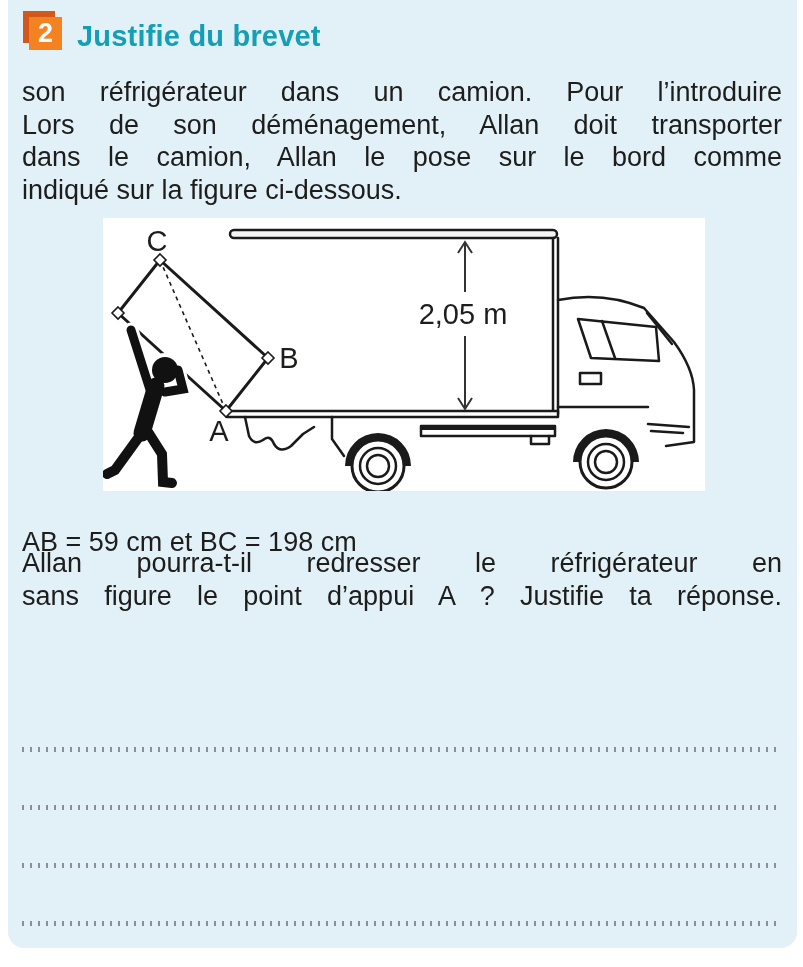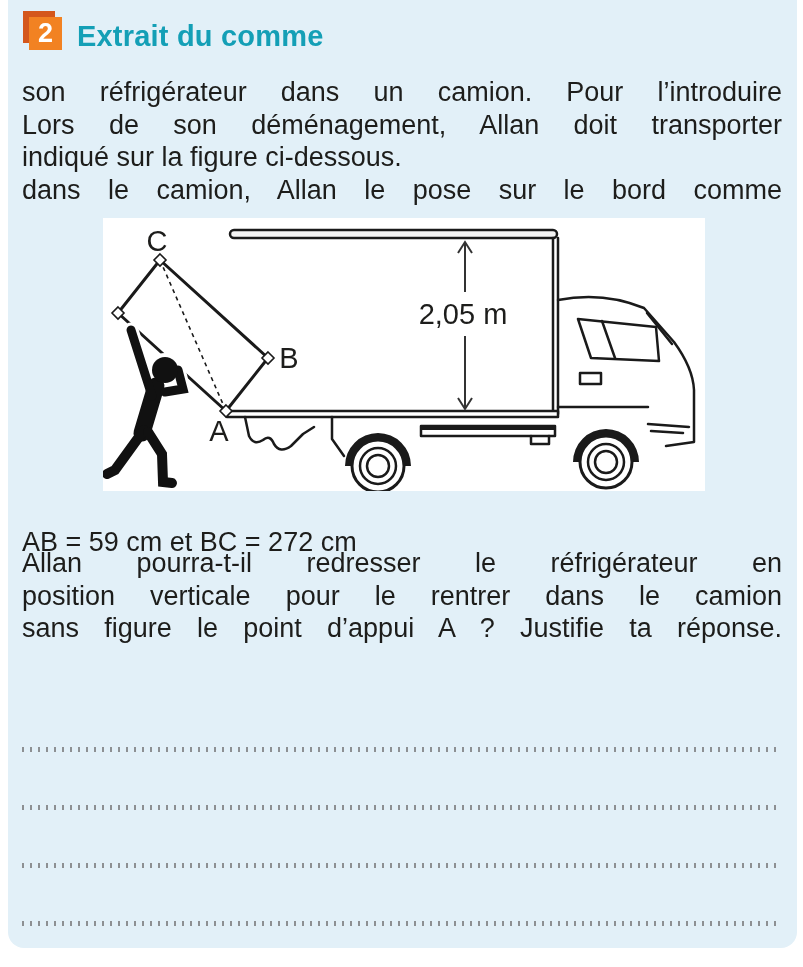--- a/index.html
+++ b/index.html
@@ -37,27 +37,27 @@
 </style>
 </head>
 <body>
 
 <div class="panel">
 
   <div class="badge-shadow"></div>
   <div class="badge">
     <span>2</span>
   </div>
-  <div class="ex-title">Extrait du comme</div>
+  <div class="ex-title">Justifie du brevet</div>
 
   <div class="para intro">
     <div class="ln">son réfrigérateur dans un camion. Pour l’introduire</div>
     <div class="ln">Lors de son déménagement, Allan doit transporter</div>
+    <div class="ln">dans le camion, Allan le pose sur le bord comme</div>
     <div class="ln last">indiqué sur la figure ci-dessous.</div>
-    <div class="ln">dans le camion, Allan le pose sur le bord comme</div>
   </div>
 
   <div class="figure-box">
     <svg viewBox="0 0 602 273" width="602" height="273">
       <rect width="602" height="273" fill="#ffffff"></rect>
 
       <g fill="none" stroke="#1a1a1a" stroke-width="2.5" stroke-linejoin="round" stroke-linecap="round">
 
         <rect x="127" y="12" width="327" height="8" rx="4" fill="#f4f4f4"></rect>
 
@@ -136,25 +136,24 @@
         </g>
         <circle cx="62" cy="152" r="13" fill="#111111"></circle>
       </g>
 
       <text x="54" y="33" font-size="29" text-anchor="middle" fill="#1d1d1b">C</text>
       <text x="116" y="223" font-size="29" text-anchor="middle" fill="#1d1d1b">A</text>
       <text x="186" y="150" font-size="29" text-anchor="middle" fill="#1d1d1b">B</text>
     </svg>
   </div>
 
-  <div class="measure">AB = 59 cm et BC = 272 cm</div>
+  <div class="measure">AB = 59 cm et BC = 198 cm</div>
 
   <div class="para question">
     <div class="ln">Allan pourra-t-il redresser le réfrigérateur en</div>
-    <div class="ln">position verticale pour le rentrer dans le camion</div>
     <div class="ln">sans figure le point d’appui A ? Justifie ta réponse.</div>
   </div>
 
   <div>
       <div class="answer-line" style="top: 747px;"></div>
       <div class="answer-line" style="top: 805px;"></div>
       <div class="answer-line" style="top: 863px;"></div>
       <div class="answer-line" style="top: 921px;"></div>
     </div>
 

